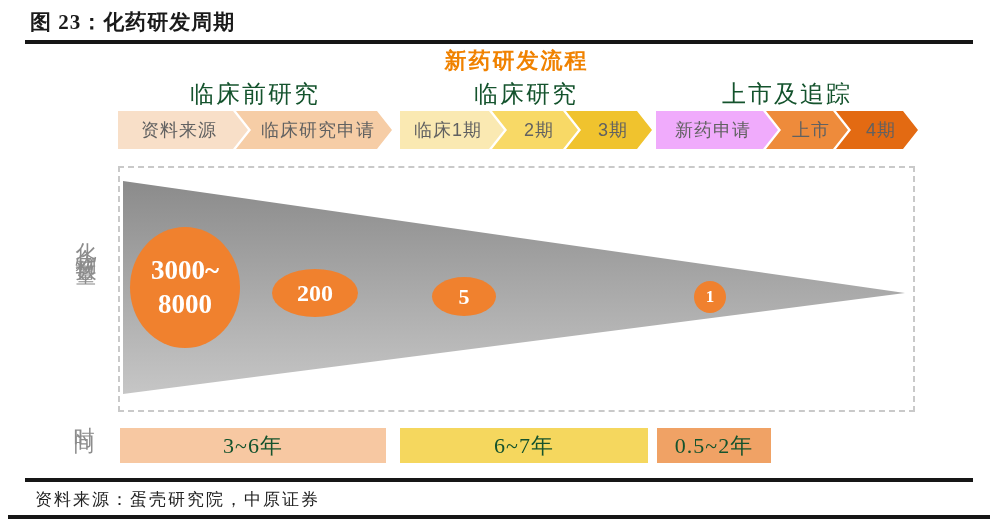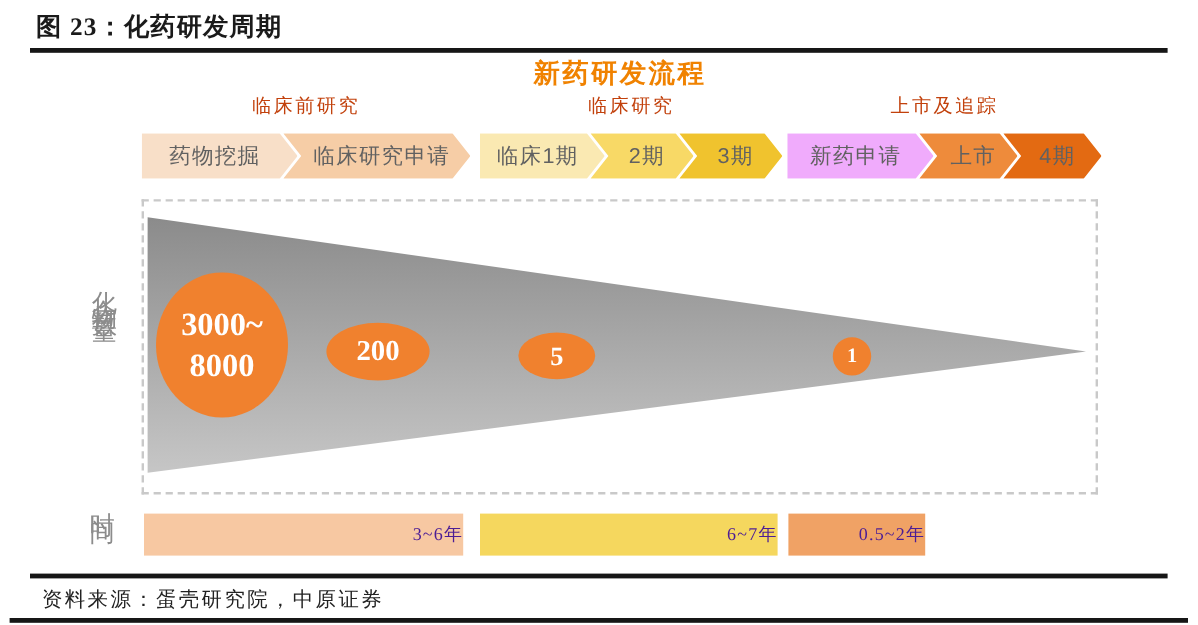--- a/index.html
+++ b/index.html
@@ -45,23 +45,23 @@
     left: 118px; top: 46px; width: 797px;
     text-align: center;
     font-size: 22px;
     font-weight: bold;
     letter-spacing: 2px;
   }
   .phase-header {
     position: absolute;
     top: 78px;
     text-align: center;
-    font-size: 16px;
+    font-size: 24px;
     font-weight: 500;
-    color: #c2410c;
+    color: #14532d;
     letter-spacing: 2px;
   }
   .ph1 { left: 118px; width: 274px; }
   .ph2 { left: 400px; width: 252px; }
   .ph3 { left: 656px; width: 262px; }
 
   
   .steps {
     position: absolute;
     top: 111px;
@@ -137,24 +137,24 @@
   .v-compounds { left: 72px; top: 226px; }
   .v-time      { left: 70px; top: 410px; }
 
   
   .tbar {
     position: absolute;
     top: 428px;
     height: 35px;
     display: flex;
     align-items: center;
-    justify-content: flex-end;
-    font-family: "Liberation Serif", serif;
-    font-size: 15px;
-    color: #4c1d95;
+    justify-content: center;
+    font-family: "Liberation Serif", serif;
+    font-size: 22px;
+    color: #14532d;
     letter-spacing: 1px;
   }
   .t1 { left: 120px; width: 266px; }
   .t2 { left: 400px; width: 248px; }
   .t3 { left: 657px; width: 114px; }
 </style>
 </head>
 <body>
 
 <div class="canvas">
@@ -163,21 +163,21 @@
   <div class="rule rule-top"></div>
 
   <div class="diagram-title" style="color: rgb(240, 130, 0);">新药研发流程</div>
 
   <div class="phase-header ph1">临床前研究</div>
   <div class="phase-header ph3">上市及追踪</div>
   <div class="phase-header ph2">临床研究</div>
 
   <div class="steps g1">
     <div class="step first w130" style="background-color: rgb(248, 223, 200);">
-      <span>药物挖掘</span>
+      <span>资料来源</span>
     </div>
     <div class="step mid w156" style="background-color: rgb(246, 205, 166);">
       <span>临床研究申请</span>
     </div>
   </div>
 
   <div class="steps g2">
     <div class="step first w104" style="background-color: rgb(250, 233, 178);">
       <span>临床1期</span>
     </div>

